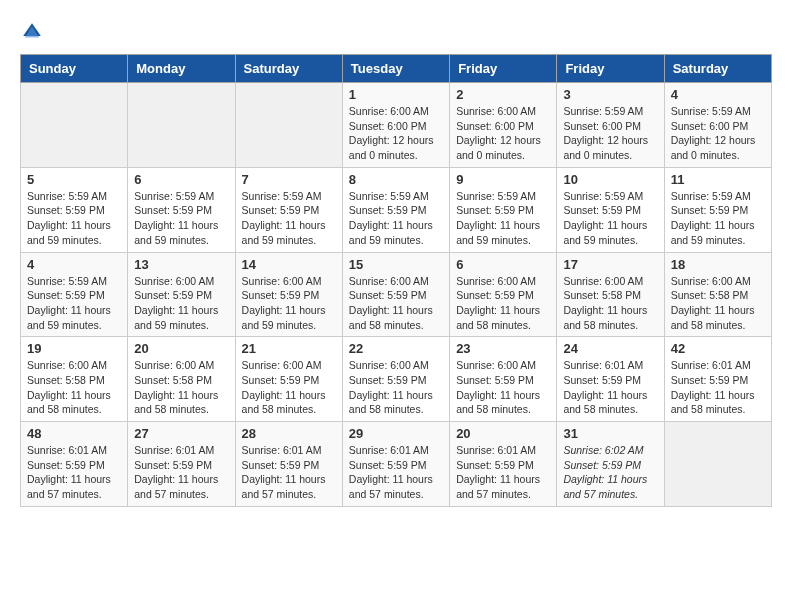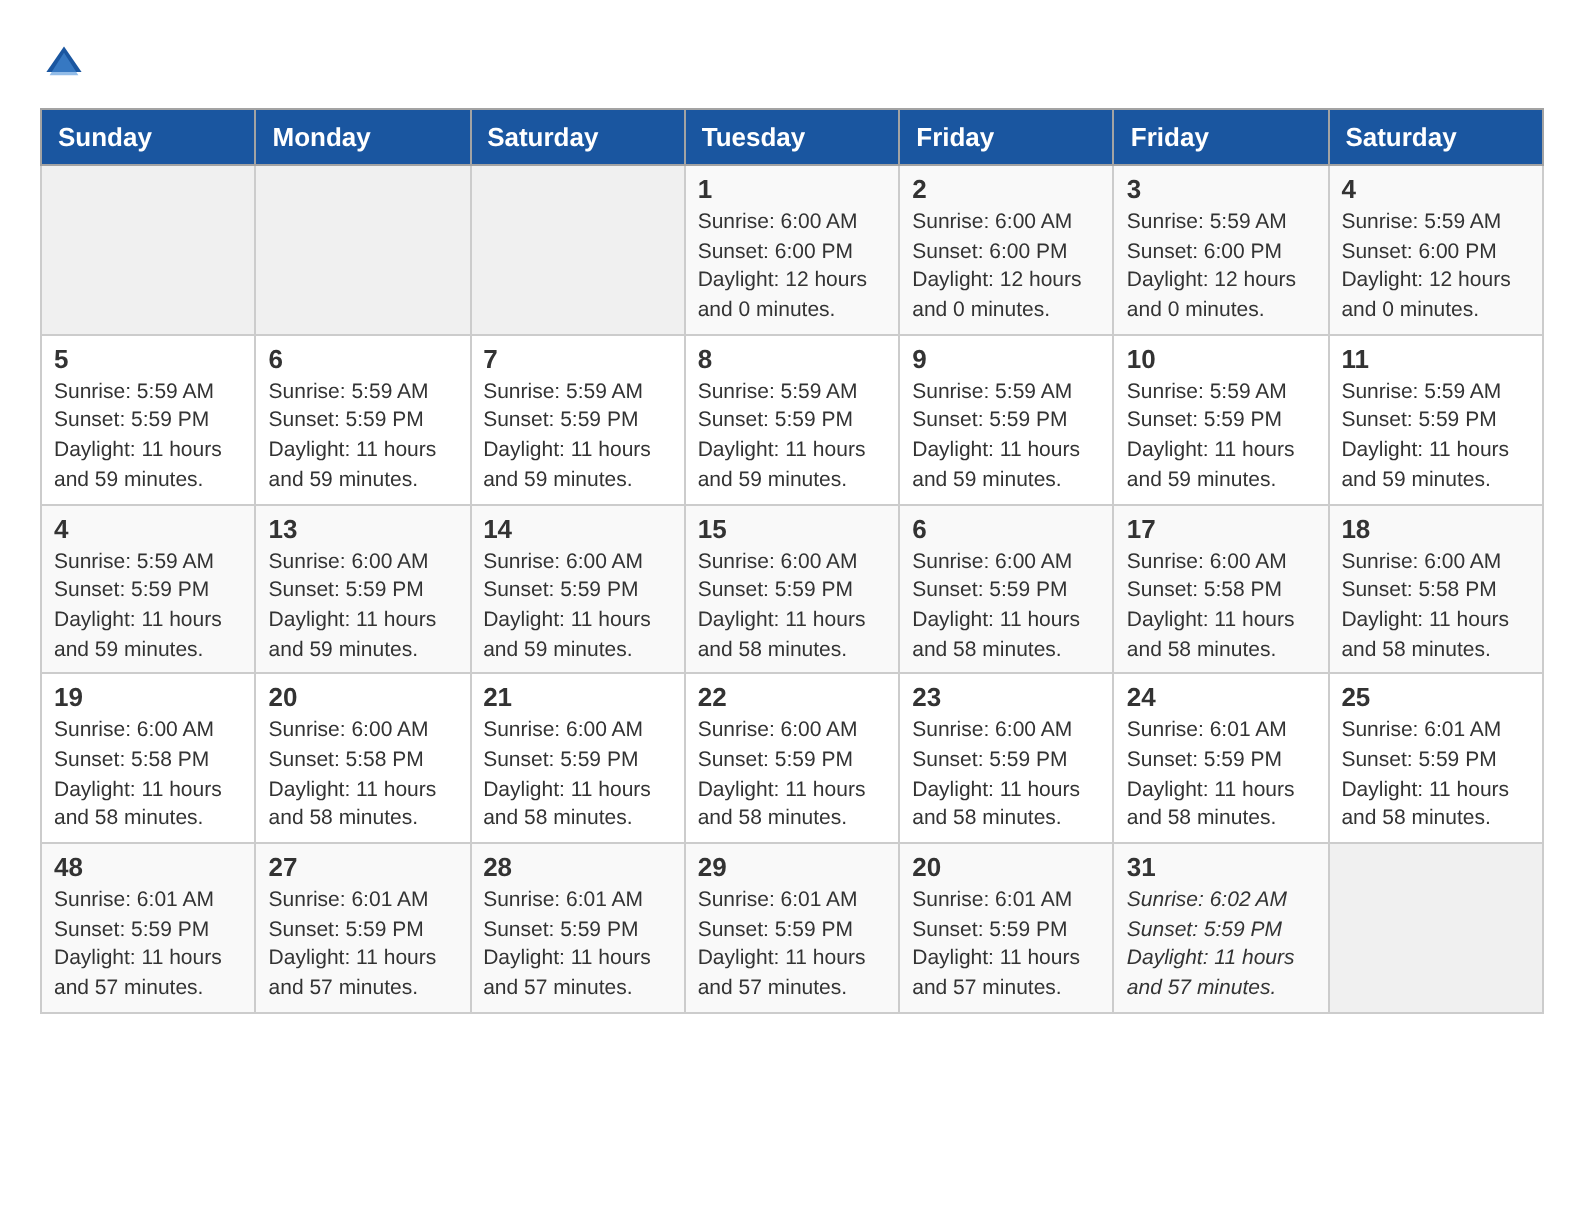--- a/index.html
+++ b/index.html
@@ -300,21 +300,21 @@
 and 58 minutes.</div>
         </td>
         <td>
           <span class="day-num">24</span>
           <div class="day-info" style="white-space: pre-line;">Sunrise: 6:01 AM
 Sunset: 5:59 PM
 Daylight: 11 hours
 and 58 minutes.</div>
         </td>
         <td>
-          <span class="day-num">25</span>
+          <span class="day-num">42</span>
           <div class="day-info" style="white-space: pre-line;">Sunrise: 6:01 AM
 Sunset: 5:59 PM
 Daylight: 11 hours
 and 58 minutes.</div>
         </td>
       </tr>
       <tr>
         <td>
           <span class="day-num">48</span>
           <div class="day-info" style="white-space: pre-line;">Sunrise: 6:01 AM

